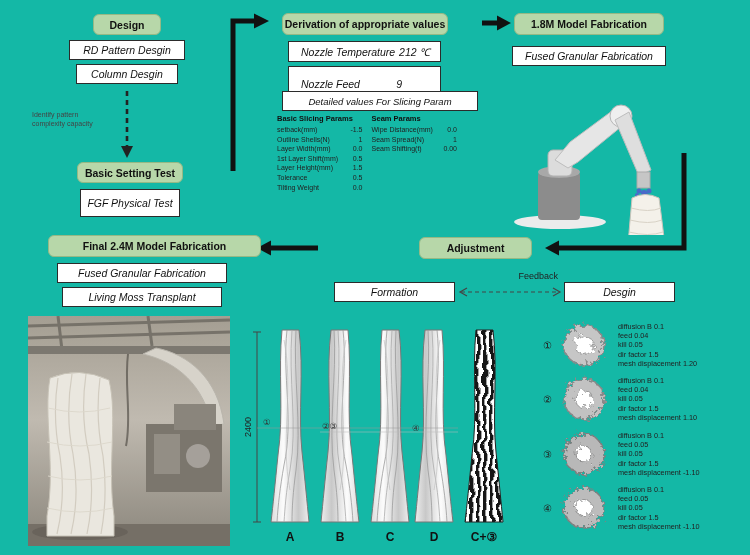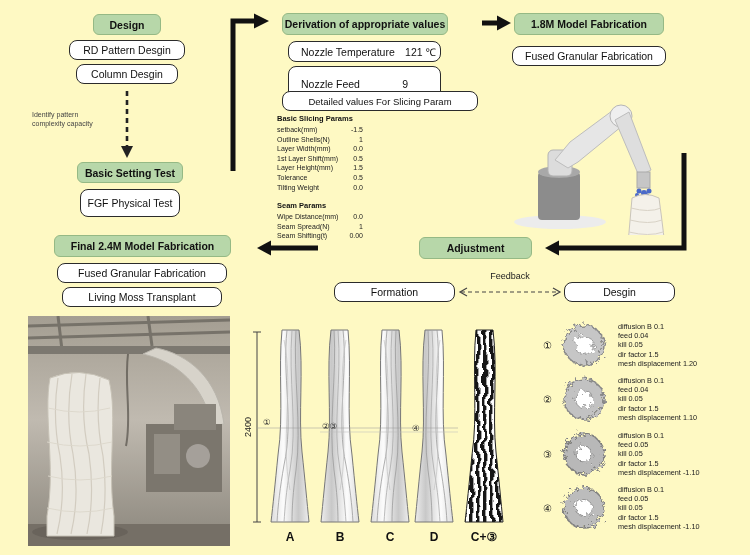--- a/index.html
+++ b/index.html
@@ -1,37 +1,37 @@
 <!DOCTYPE html>
 <html><head>
 <meta charset="utf-8">
 <style>
   * { margin:0; padding:0; box-sizing:border-box; }
   html,body { width:750px; height:555px; background:#ffffff; font-family:"Liberation Sans", sans-serif; }
-  #canvas { position:relative; width:750px; height:555px; background:#fef9c3; overflow:hidden; }
+  #canvas { position:relative; width:750px; height:555px; background:#14b8a6; overflow:hidden; }
   .abs { position:absolute; }
   .gbox {
     position:absolute; background:#b7d7a9; border:1px solid #95b985; border-radius:6px;
     display:flex; align-items:center; justify-content:center;
     font-weight:bold; font-size:10.5px; color:#111; white-space:nowrap;
   }
   .wbox {
-    position:absolute; background:#fff; border:1.4px solid #2b2b2b; border-radius:8px;
+    position:absolute; background:#fff; border:1.4px solid #2b2b2b; border-radius:0;
     display:flex; align-items:center; justify-content:center;
-    font-size:10.5px; color:#111; white-space:nowrap;
+    font-size:10.5px; color:#111; white-space:nowrap;font-style:italic;
   }
-  .wbox.kv { justify-content:space-between; padding:0 4px 0 12px; }
+  .wbox.kv { justify-content:space-between; padding:0 10px 0 12px; }
   .note { position:absolute; font-size:7px; color:#444; line-height:9px; }
-  .params { position:absolute; left:277px; top:114px; width:180px; display:flex; gap:9px;flex-direction:column; }
+  .params { position:absolute; left:277px; top:114px; width:180px; display:flex; gap:9px; }
   .pcol { width:86px; }
   .ptitle { font-size:7.5px; font-weight:bold; color:#111; margin-bottom:2px; }
   .prow { display:flex; justify-content:space-between; font-size:7px; color:#222; line-height:9.6px; }
   .plabel { white-space:nowrap; }
   .pval { text-align:right; }
-  .feedback { position:absolute; left:462px; top:271px; width:96px; text-align:center; font-size:9px; color:#222; }
+  .feedback { position:absolute; left:462px; top:271px; width:96px; text-align:right; font-size:9px; color:#222; }
   .patrow { position:absolute; left:543px; width:205px; height:54px; display:flex; align-items:center; }
   .patnum { width:15px; font-size:10px; color:#222; flex:0 0 auto; }
   .patdisc { flex:0 0 auto; }
   .patparams { margin-left:8px; font-size:7.3px; line-height:9.2px; color:#222; white-space:nowrap; }
   svg { display:block; }
 </style>
 </head>
 <body>
 
 <div id="canvas">
@@ -77,21 +77,21 @@
     <span style="display:block">Identify pattern</span>
     <span style="display:block">complexity capacity</span>
   </div>
 
   <div class="gbox" style="left:77px;top:162px;width:106px;height:21px">Basic Setting Test</div>
   <div class="wbox" style="left:80px;top:189px;width:100px;height:28px">FGF Physical Test</div>
 
   <div class="gbox" style="left:282px;top:13px;width:166px;height:22px">Derivation of appropriate values</div>
   <div class="wbox kv" style="left:288px;top:41px;width:153px;height:21px">
     <span>Nozzle Temperature</span>
-    <span>121 ℃</span>
+    <span>212 ℃</span>
   </div>
   <div class="wbox kv" style="left:288px;top:66px;width:153px;height:35px">
     <span>Nozzle Feed</span>
     <span style="margin-right:28px">9</span>
   </div>
   <div class="wbox" style="left:282px;top:91px;width:196px;height:20px;font-size:9.5px">Detailed values For Slicing Param</div>
 
   <div class="params">
     <div class="pcol">
       <div class="ptitle">Basic Slicing Params</div>
@@ -171,21 +171,21 @@
     <rect x="112" y="196" width="84" height="9" fill="#cfa46b" stroke="#9c7a45"></rect>
     <rect x="115" y="205" width="9" height="6" fill="#b58a52"></rect>
     <rect x="150" y="205" width="9" height="6" fill="#b58a52"></rect>
     <rect x="184" y="205" width="9" height="6" fill="#b58a52"></rect>
     <rect x="115" y="190" width="6" height="6" fill="#e07b28"></rect>
     <rect x="183" y="190" width="6" height="6" fill="#e07b28"></rect>
   </svg>
 
   <div class="gbox" style="left:419px;top:237px;width:113px;height:22px">Adjustment</div>
 
-  <div class="gbox" style="left:54px;top:235px;width:177px;height:22px">Final 2.4M Model Fabrication</div>
+  <div class="gbox" style="left:48px;top:235px;width:213px;height:22px">Final 2.4M Model Fabrication</div>
   <div class="wbox" style="left:57px;top:263px;width:170px;height:20px">Fused Granular Fabrication</div>
   <div class="wbox" style="left:62px;top:287px;width:160px;height:20px">Living Moss Transplant</div>
 
   <div class="wbox" style="left:334px;top:282px;width:121px;height:20px">Formation</div>
   <div class="feedback">Feedback</div>
   <div class="wbox" style="left:564px;top:282px;width:111px;height:20px">Desgin</div>
 
   <svg class="abs" style="left:28px;top:316px" width="202" height="230" viewBox="0 0 202 230">
     <defs>
       <linearGradient id="pbg" x1="0" y1="0" x2="0" y2="1">

